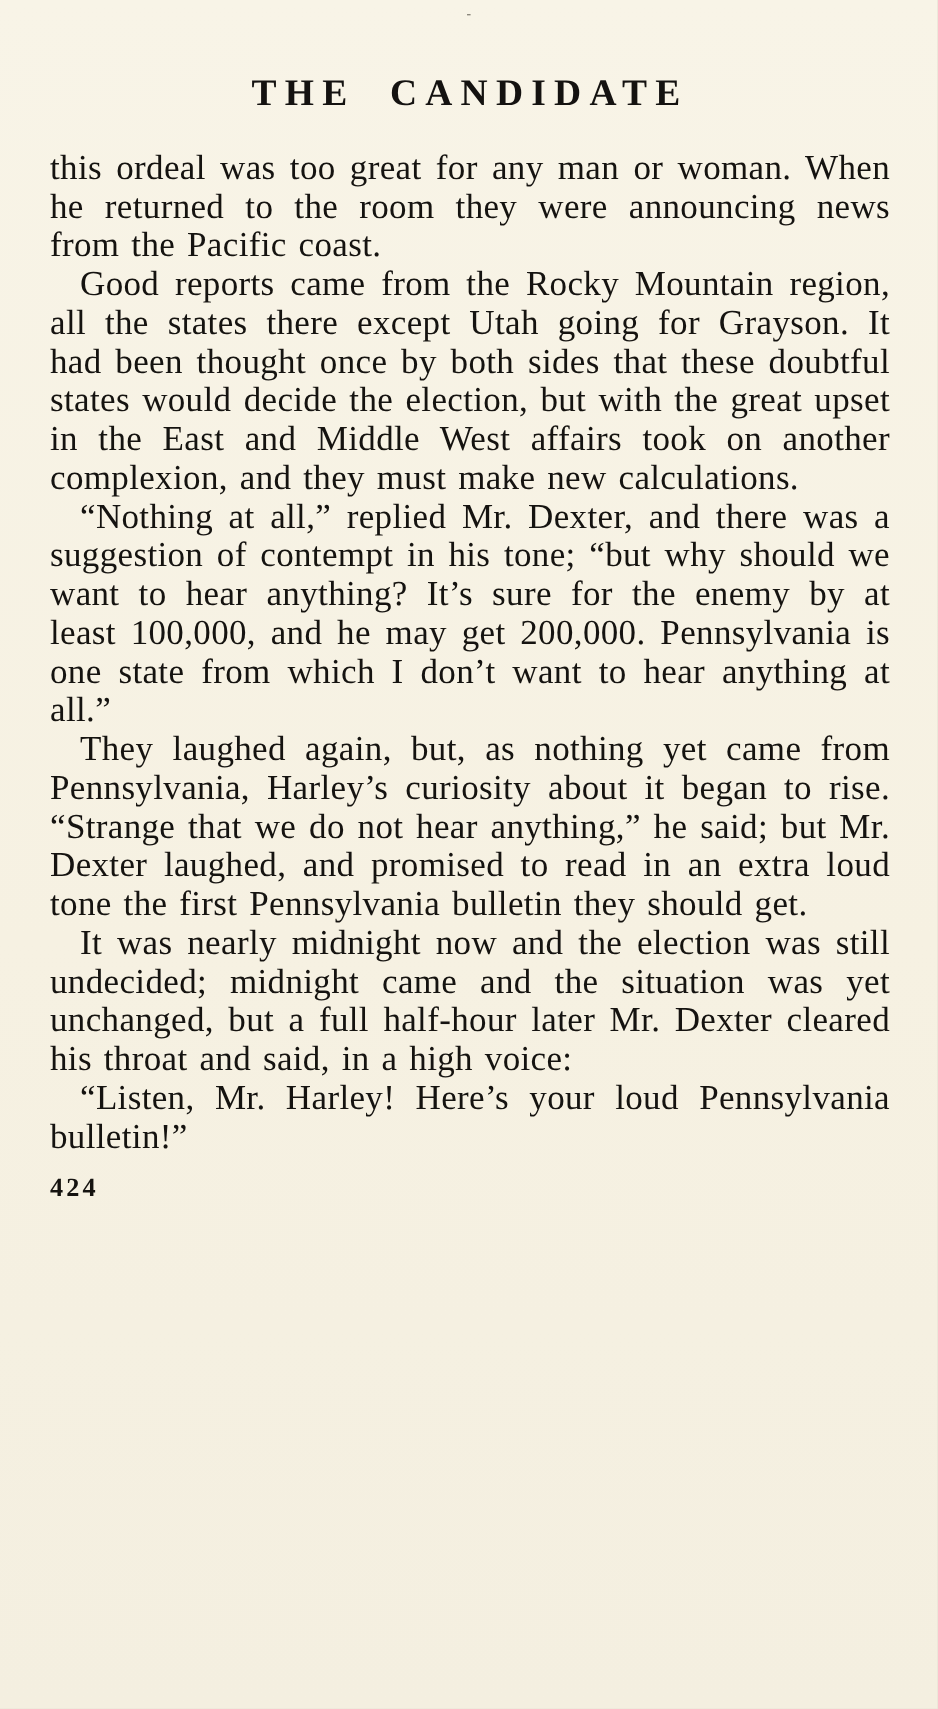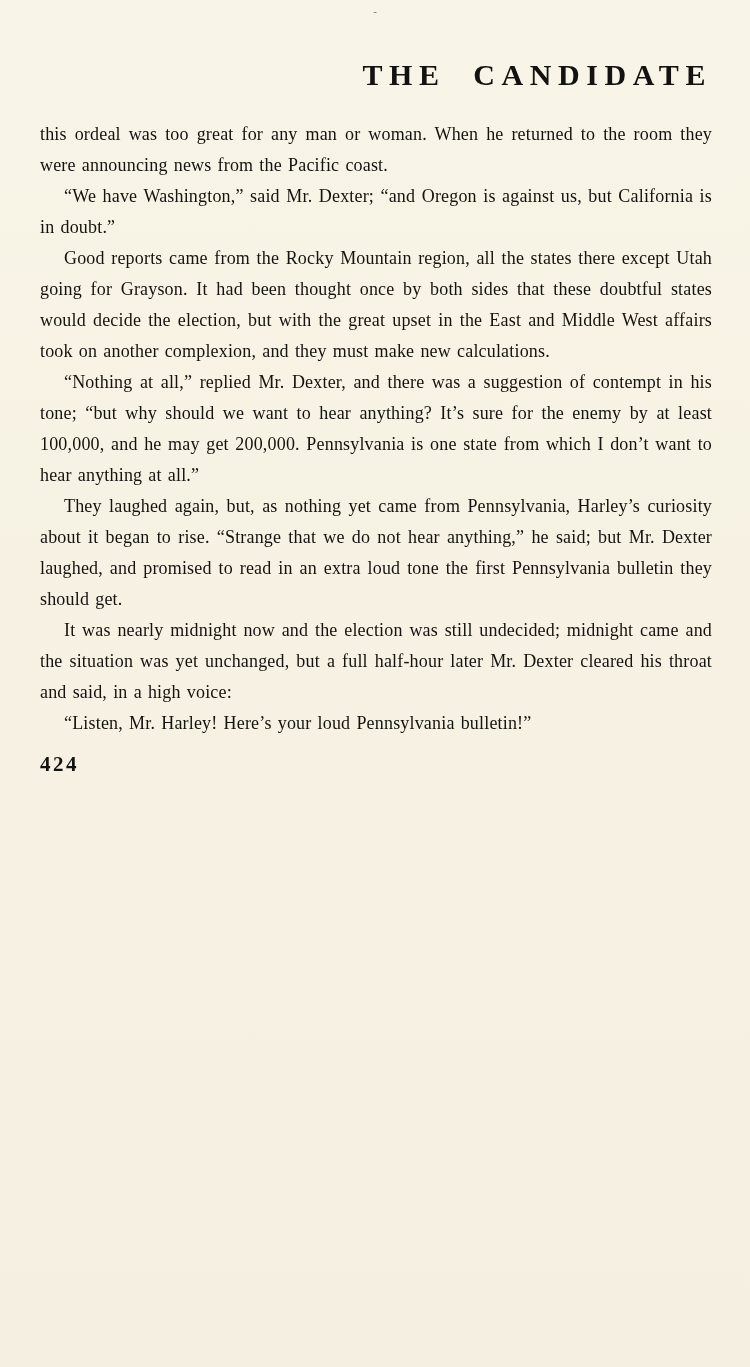--- a/index.html
+++ b/index.html
@@ -24,30 +24,30 @@
     top: 6px;
     left: 50%;
     transform: translateX(-50%);
     font-size: 11px;
     color: #6b675c;
     line-height: 1;
     user-select: none;
   }
   h1.book-title {
     margin: 0 0 27px 0;
-    text-align: right;
+    text-align: center;
     font-size: 30px;
     font-weight: bold;
     letter-spacing: 0.22em;
     word-spacing: 0.45em;
     color: #141210;
   }
   .body-text p {
     margin: 0;
-    font-size: 18px;
+    font-size: 28px;
     line-height: 31px;
     text-align: justify;
     letter-spacing: 0.01em;
     word-spacing: 0.08em;
   }
   .body-text p.indent {
     text-indent: 24px;
   }
   .page-number {
     margin-top: 13px;
@@ -61,21 +61,20 @@
 <body>
 
 <div class="page">
 
   <span class="scan-speck">-</span>
 
   <h1 class="book-title">THE CANDIDATE</h1>
 
   <div class="body-text">
     <p>this ordeal was too great for any man or woman. When he returned to the room they were announcing news from the Pacific coast.</p>
-    <p class="indent">“We have Washington,” said Mr. Dexter; “and Oregon is against us, but California is in doubt.”</p>
     <p class="indent">Good reports came from the Rocky Mountain region, all the states there except Utah going for Grayson.  It had been thought once by both sides that these doubtful states would decide the election, but with the great upset in the East and Middle West affairs took on another complexion, and they must make new calculations.</p>
     <p class="indent">“Nothing at all,” replied Mr. Dexter, and there was a suggestion of contempt in his tone; “but why should we want to hear anything?  It’s sure for the enemy by at least 100,000, and he may get 200,000. Pennsylvania is one state from which I don’t want to hear anything at all.”</p>
     <p class="indent">They laughed again, but, as nothing yet came from Pennsylvania, Harley’s curiosity about it began to rise.  “Strange that we do not hear anything,” he said; but Mr. Dexter laughed, and promised to read in an extra loud tone the first Pennsylvania bulletin they should get.</p>
     <p class="indent">It was nearly midnight now and the election was still undecided; midnight came and the situation was yet unchanged, but a full half-hour later Mr. Dexter cleared his throat and said, in a high voice:</p>
     <p class="indent">“Listen, Mr. Harley!  Here’s your loud Pennsylvania bulletin!”</p>
   </div>
 
   <div class="page-number">424</div>
 
 </div>

